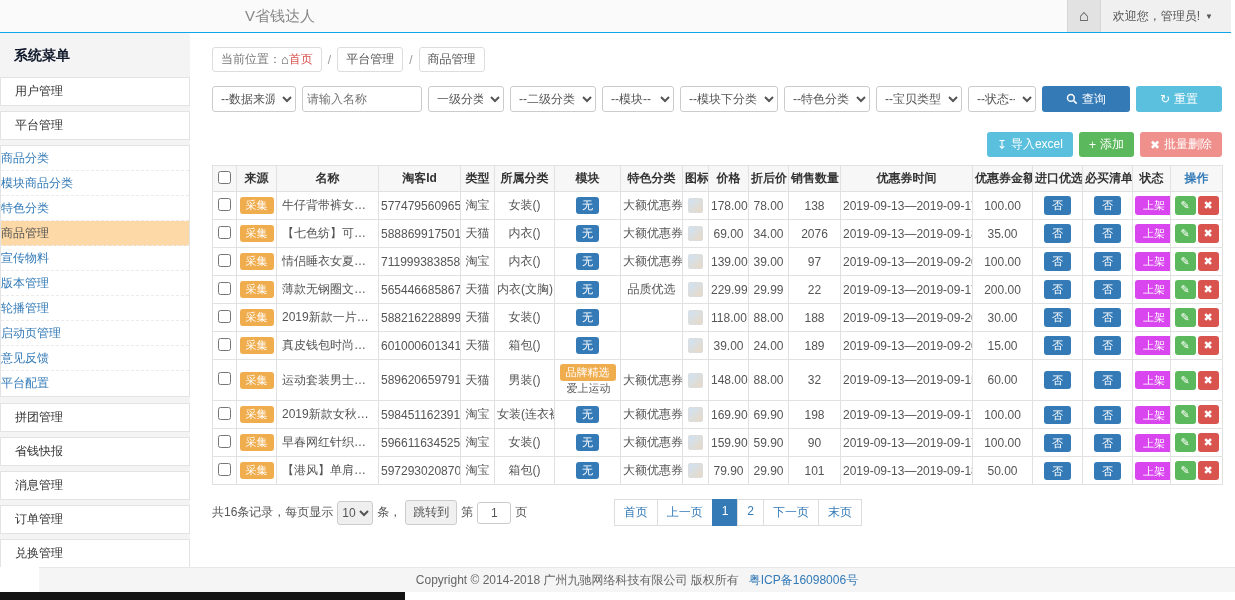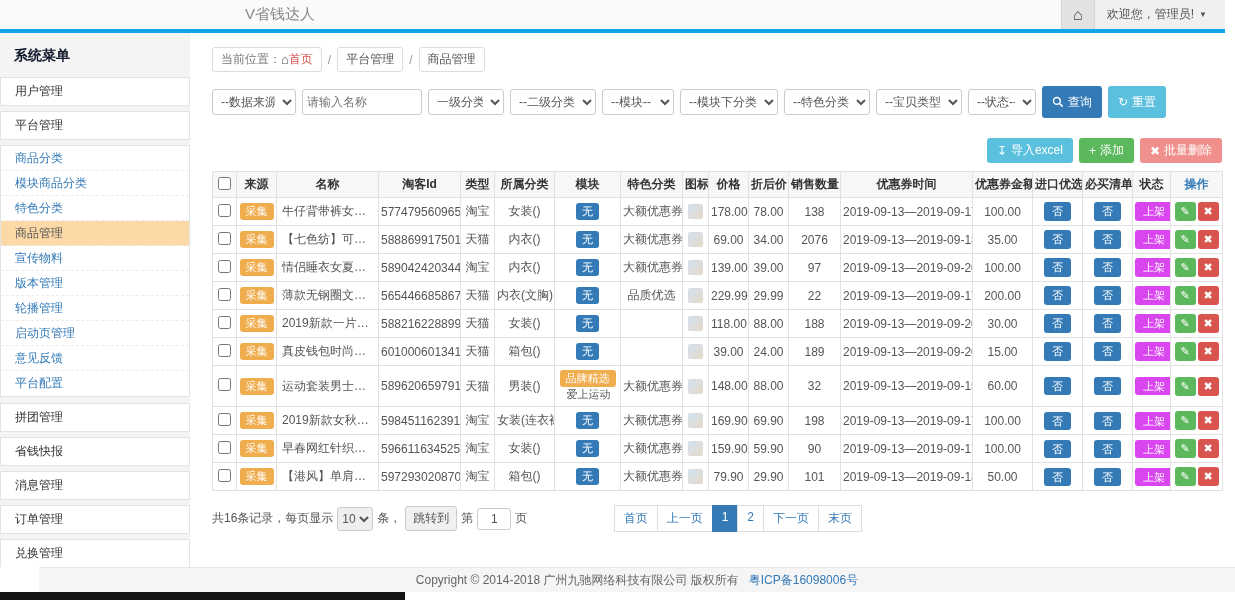--- a/index.html
+++ b/index.html
@@ -1,48 +1,48 @@
 <!DOCTYPE html>
 <html><head>
 <meta charset="utf-8">
 <style>
   *{box-sizing:border-box;margin:0;padding:0;}
   body{margin:0;background:#fff;font-family:"Liberation Sans","DejaVu Sans",sans-serif;}
   .page{position:relative;width:1235px;height:600px;overflow:hidden;background:#fff;}
 
   
-  .topbar{position:absolute;top:0;left:0;right:10px;height:33px;background:#fafafa;border-bottom:4px solid #0ea5e9;display:flex;align-items:center;}
+  .topbar{position:absolute;top:0;left:0;right:4px;height:33px;background:#fafafa;border-bottom:1px solid #0ea5e9;display:flex;align-items:center;}
   .app-title{margin-left:245px;font-size:15px;color:#888;}
   .topbar-right{margin-left:auto;display:flex;align-items:center;height:100%;background:#f0f0f0;}
   .home-btn{width:34px;height:100%;display:flex;align-items:center;justify-content:center;background:#e2e2e2;border-left:1px solid #d6d6d6;border-right:1px solid #d6d6d6;font-size:16px;color:#444;cursor:pointer;}
   .welcome{padding:0 18px 0 12px;font-size:12px;color:#555;cursor:pointer;display:flex;align-items:center;}
   .caret{font-size:8px;color:#555;margin-left:5px;}
 
   
   .sidebar{position:absolute;top:33px;left:0;width:190px;bottom:33px;background:#f4f4f4;overflow:hidden;}
   .sidebar-title{color:#0f172a;font-weight:bold;font-size:14px;padding:14px 14px 12px;}
   .menu-item{background:#fff;border:1px solid #e3e3e3;height:29px;line-height:27px;padding-left:14px;font-size:12px;color:#333;margin-bottom:5px;cursor:pointer;}
   .submenu{background:#fff;border:1px solid #e3e3e3;margin-bottom:6px;}
-  .submenu-item{height:25px;line-height:25px;padding-left:14px;font-size:12px;color:#337ab7;border-bottom:1px dashed #ebebeb;cursor:pointer;}
+  .submenu-item{height:25px;line-height:25px;padding-left:0;font-size:12px;color:#337ab7;border-bottom:1px dashed #ebebeb;cursor:pointer;}
   .submenu-item:last-child{border-bottom:none;}
   .submenu-item.active{background:#fcd9a6;color:#555;}
 
   
   .main{position:absolute;top:33px;left:190px;right:0;bottom:33px;background:#fff;padding:14px 13px 0 22px;overflow:hidden;}
 
   .breadcrumb{display:flex;align-items:center;font-size:12px;color:#777;}
   .bc-box{border:1px solid #ddd;border-radius:3px;padding:3px 8px;background:#fff;display:inline-flex;align-items:center;}
   .bc-sep{margin:0 6px;color:#999;}
   .bc-home{color:#d9534f;cursor:pointer;}
   .bc-home-icon{color:#555;font-size:13px;line-height:1;}
   .bc-link{color:#555;cursor:pointer;}
 
   .filters{display:flex;align-items:center;gap:6px;margin-top:14px;}
   .filters select,.filters input{height:26px;border:1px solid #ccc;border-radius:3px;font-size:12px;color:#555;background:#fff;padding:2px 4px;font-family:inherit;}
-  .btn{height:32px;border:none;border-radius:3px;color:#fff;font-size:12px;padding:0 10px;display:inline-flex;align-items:center;gap:4px;cursor:pointer;font-family:inherit;}
+  .btn{height:26px;border:none;border-radius:3px;color:#fff;font-size:12px;padding:0 24px;display:inline-flex;align-items:center;gap:4px;cursor:pointer;font-family:inherit;}
   .btn-query{background:#337ab7;}
   .btn-reset{background:#5bc0de;}
   .ico{font-size:12px;line-height:1;}
 
   .toolbar{display:flex;justify-content:flex-end;gap:6px;margin-top:20px;}
   .tbtn{height:25px;border:none;border-radius:3px;color:#fff;font-size:12px;padding:0 10px;display:inline-flex;align-items:center;gap:4px;cursor:pointer;font-family:inherit;}
   .tbtn-import{background:#5bc0de;}
   .tbtn-add{background:#5cb85c;}
   .tbtn-del{background:#f0908d;}
 
@@ -249,21 +249,21 @@
     <td>35.00</td>
     <td><button class="btn-xs btn-blue">否</button></td>
     <td><button class="btn-xs btn-blue">否</button></td>
     <td><button class="btn-xs btn-green">上架</button></td>
     <td><button class="op op-edit">✎</button><button class="op op-del">✖</button></td>
   </tr>
           <tr>
     <td><input type="checkbox" style=""></td>
     <td><span class="badge badge-orange">采集</span></td>
     <td class="name-cell">情侣睡衣女夏蕾丝男士...</td>
-    <td>589042420344</td>
+    <td>711999383858</td>
     <td>淘宝</td>
     <td>内衣()</td>
     <td class="mod-cell"><span class="badge badge-blue">无</span></td>
     <td>大额优惠券</td>
     <td><span class="thumb"></span></td>
     <td>139.00</td>
     <td>39.00</td>
     <td>97</td>
     <td>2019-09-13—2019-09-20</td>
     <td>100.00</td>

